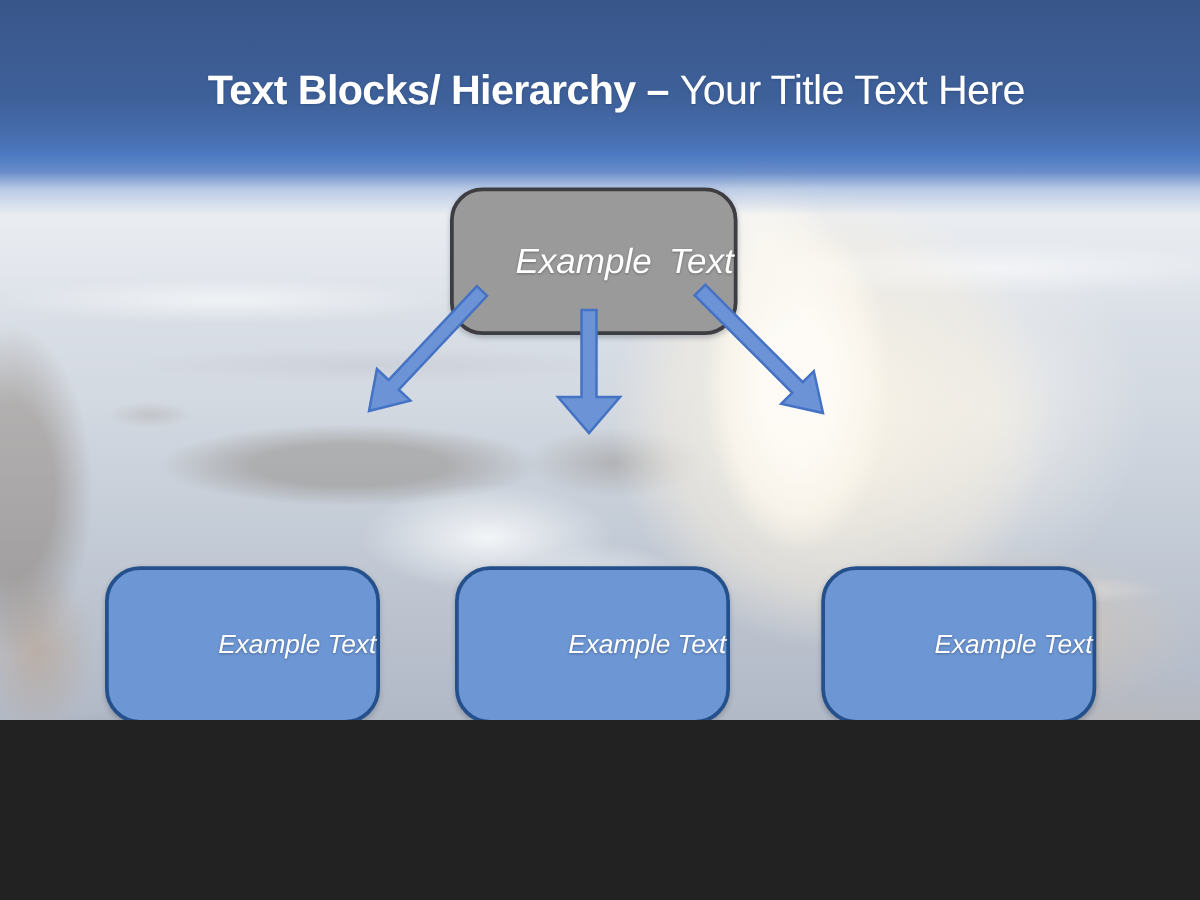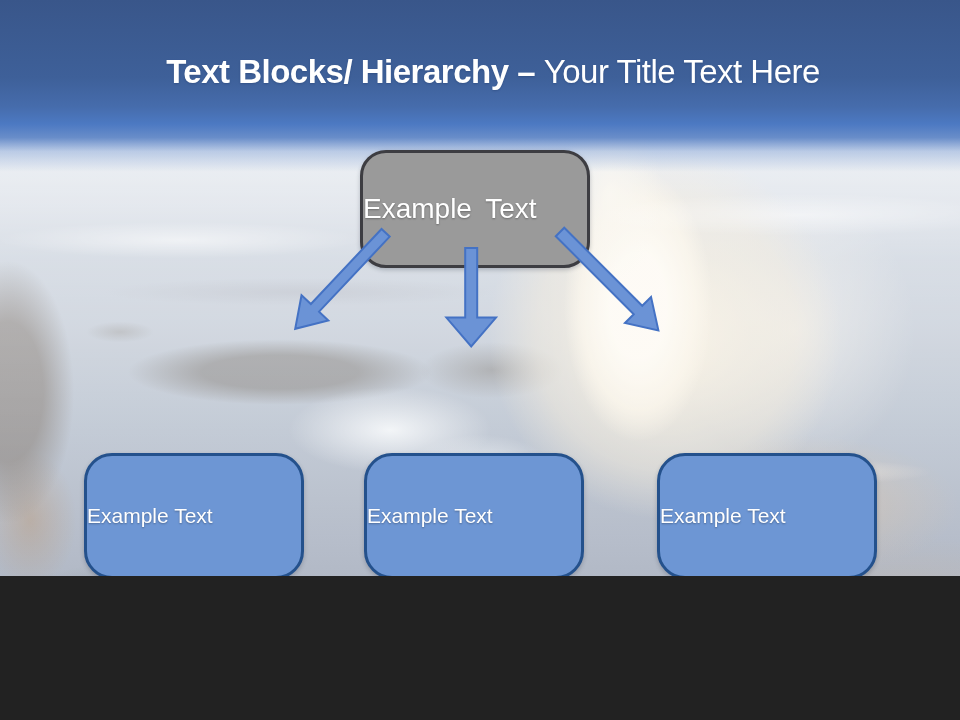--- a/index.html
+++ b/index.html
@@ -70,24 +70,25 @@
     position:absolute;top:50px;left:0;width:100%;margin:0;
     text-align:center;transform:translateX(13px);
     color:#ffffff;font-size:33px;line-height:44px;letter-spacing:-0.5px;
     font-weight:400;white-space:nowrap;
     text-shadow:0 1px 2px rgba(20,40,80,0.25);
   }
   .t-bold{font-weight:700;}
   .t-reg{font-weight:400;}
   
   .box{
-    position:absolute;display:flex;align-items:center;justify-content:flex-start;
+    position:absolute;display:flex;align-items:center;justify-content:flex-end;
     box-sizing:border-box;color:#ffffff;text-align:center;
     text-shadow:0 1px 2px rgba(0,0,0,0.3);
     box-shadow:0 2px 4px rgba(30,40,60,0.25);
+    font-style:italic;
   }
   .root-box{
     left:360px;top:150px;width:230px;height:118px;
     background:#9a9a9a;border:3px solid #3d3d42;border-radius:26px;
     font-size:28px;word-spacing:6px;
   }
   .child-box{
     top:453px;width:220px;height:126px;
     background:#6d96d4;border:3px solid #24518c;border-radius:28px;
     font-size:21px;

